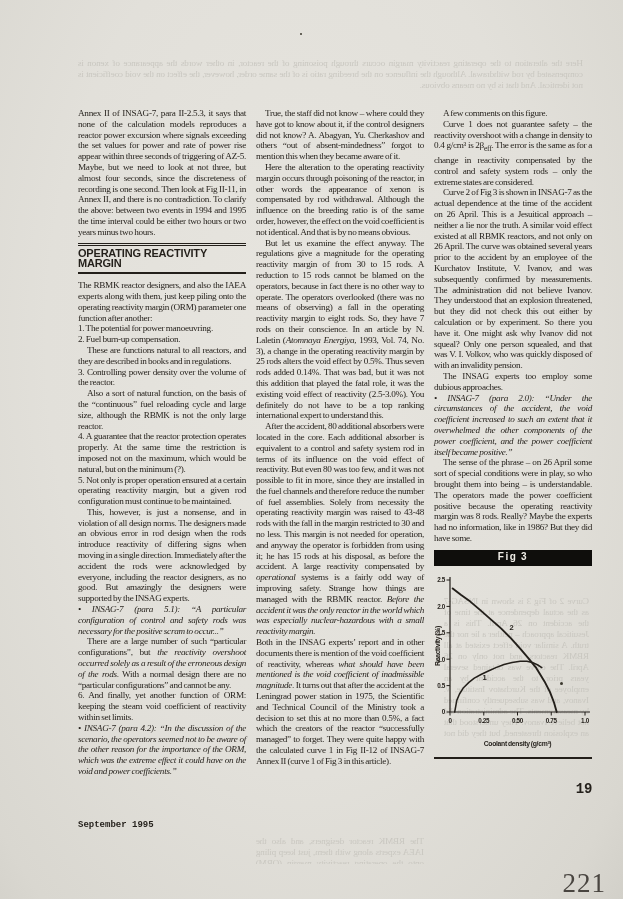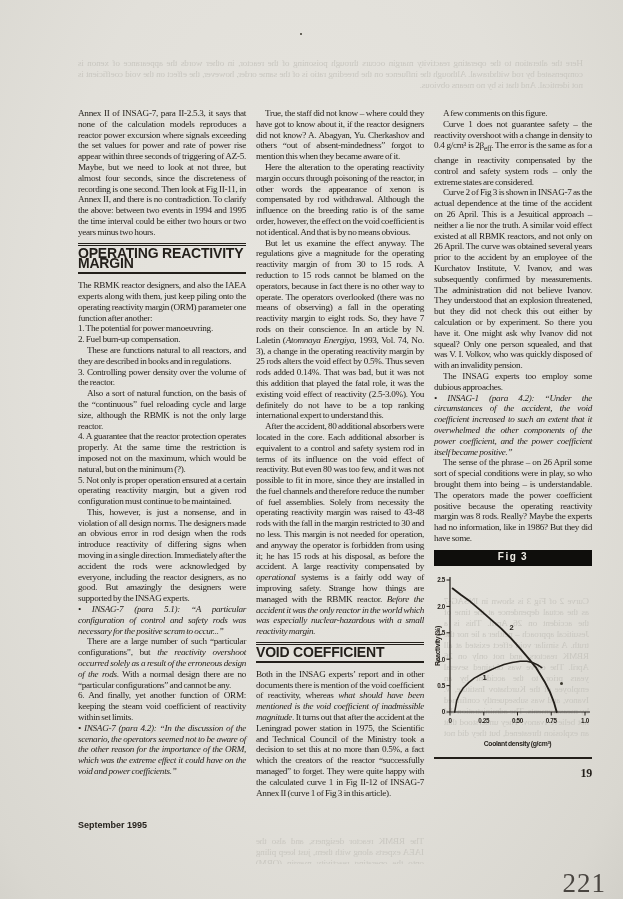--- a/index.html
+++ b/index.html
@@ -10,38 +10,38 @@
   }
   .col{position:absolute;top:108px;text-align:justify;font-size:9.2px;line-height:10.8px;
        letter-spacing:-0.3px;word-spacing:-0.5px;z-index:2;}
   #col-left{left:78px;width:168px;}
   #col-mid{left:256px;width:168px;}
   #col-right{left:434px;width:158px;}
   .col p{margin:0;}
   .col p.indent{text-indent:9px;}
   .col p.quote{font-style:italic;}
   .heading{
-    font-family:"Liberation Sans", sans-serif;font-weight:bold;font-size:14px;
+    font-family:"Liberation Sans", sans-serif;font-weight:bold;font-size:11px;
     letter-spacing:-0.2px;word-spacing:0;
     border-top:3px double #231f1a;border-bottom:2px solid #231f1a;
     padding:2px 0 3px 0;margin:5px 0 6px 0;text-align:left;
   }
   .figure{margin-top:6px;}
   .fig-bar{background:#0f0e0c;color:#f0ede7;font-family:"Liberation Sans",sans-serif;
     font-weight:bold;font-size:10px;letter-spacing:1.5px;text-align:center;padding:2px 0 3px 0;}
   .fig-chart{margin-top:8px;}
   .fig-chart svg{display:block;}
   .tick{font-family:"Liberation Sans",sans-serif;font-weight:bold;font-size:6.3px;fill:#231f1a;}
   .axlabel{font-family:"Liberation Sans",sans-serif;font-weight:bold;font-size:6.8px;fill:#231f1a;}
   .serieslabel{font-family:"Liberation Sans",sans-serif;font-weight:bold;font-size:7.5px;fill:#231f1a;}
   .fig-caption{margin-top:9px;font-weight:bold;font-style:italic;font-size:9.4px;line-height:11.6px;text-align:justify;}
   .cap-marker{font-style:normal;font-size:8px;letter-spacing:0;}
   .end-rule{border-top:2px solid #231f1a;margin-top:7px;}
-  .page-num-right{text-align:right;font-family:Liberation Serif, serif;font-weight:bold;font-size:12px;margin-top:9px;}
-  .footer-left{position:absolute;left:78px;top:820px;font-family:Liberation Sans, sans-serif;
+  .page-num-right{text-align:right;font-family:Liberation Mono, monospace;font-weight:bold;font-size:14px;margin-top:25px;}
+  .footer-left{position:absolute;left:78px;top:820px;font-family:Liberation Mono, monospace;
     font-weight:bold;font-size:9px;letter-spacing:0;z-index:2;}
   .book-page{position:absolute;right:17px;top:868px;font-family:"Liberation Serif",serif;
     font-size:27px;color:#494540;letter-spacing:1px;z-index:2;}
   .bleed{position:absolute;z-index:1;color:#c9c7c0;transform:scaleX(-1);filter:blur(0.5px);
     font-size:9.2px;line-height:11px;text-align:justify;overflow:hidden;pointer-events:none;
     letter-spacing:-0.2px;}
   .speck{position:absolute;width:3px;height:3px;background:#3c392f;border-radius:50%;z-index:3;}
 </style>
 </head>
 <body>
@@ -63,35 +63,34 @@
       <p class="indent">Also a sort of natural function, on the basis of the “continuous” fuel reloading cycle and large size, although the RBMK is not the only large reactor.</p>
       <p>4. A guarantee that the reactor protection operates properly. At the same time the restriction is imposed not on the maximum, which would be natural, but on the minimum (?).</p>
       <p>5. Not only is proper operation ensured at a certain operating reactivity margin, but a given rod configuration must continue to be maintained.</p>
       <p class="indent">This, however, is just a nonsense, and in violation of all design norms. The designers made an obvious error in rod design when the rods introduce reactivity of differing signs when moving in a single direction. Immediately after the accident the rods were acknowledged by everyone, including the reactor designers, as no good. But amazingly the designers were supported by the INSAG experts.</p>
       <p class="quote">• INSAG-7 (para 5.1): “A particular configuration of control and safety rods was necessary for the positive scram to occur...”</p>
       <p class="indent">There are a large number of such “particular configurations”, but <i>the reactivity overshoot occurred solely as a result of the erroneous design of the rods</i>. With a normal design there are no “particular configurations” and cannot be any.</p>
       <p>6. And finally, yet another function of ORM: keeping the steam void coefficient of reactivity within set limits.</p>
       <p class="quote">• INSAG-7 (para 4.2): “In the discussion of the scenario, the operators seemed not to be aware of the other reason for the importance of the ORM, which was the extreme effect it could have on the void and power coefficients.”</p>
     </div>
   <div class="col" id="col-mid">
-      <p class="indent">True, the staff did not know – where could they have got to know about it, if the reactor designers did not know? A. Abagyan, Yu. Cherkashov and others “out of absent-mindedness” forgot to mention this when they became aware of it.</p>
+      <p class="indent">True, the staff did not know – where could they have got to know about it, if the control designers did not know? A. Abagyan, Yu. Cherkashov and others “out of absent-mindedness” forgot to mention this when they became aware of it.</p>
       <p class="indent">Here the alteration to the operating reactivity margin occurs through poisoning of the reactor, in other words the appearance of xenon is compensated by rod withdrawal. Although the influence on the breeding ratio is of the same order, however, the effect on the void coefficient is not identical. And that is by no means obvious.</p>
       <p class="indent">But let us examine the effect anyway. The regulations give a magnitude for the operating reactivity margin of from 30 to 15 rods. A reduction to 15 rods cannot be blamed on the operators, because in fact there is no other way to operate. The operators overlooked (there was no means of observing) a fall in the operating reactivity margin to eight rods. So, they have 7 rods on their conscience. In an article by N. Laletin (<i>Atomnaya Energiya</i>, 1993, Vol. 74, No. 3), a change in the operating reactivity margin by 25 rods alters the void effect by 0.5%. Thus seven rods added 0.14%. That was bad, but it was not this addition that played the fatal role, it was the existing void effect of reactivity (2.5-3.0%). You definitely do not have to be a top ranking international expert to understand this.</p>
       <p class="indent">After the accident, 80 additional absorbers were located in the core. Each additional absorber is equivalent to a control and safety system rod in terms of its influence on the void effect of reactivity. But even 80 was too few, and it was not possible to fit in more, since they are installed in the fuel channels and therefore reduce the number of fuel assemblies. Solely from necessity the operating reactivity margin was raised to 43-48 rods with the fall in the margin restricted to 30 and no less. This margin is not needed for operation, and anyway the operator is forbidden from using it; he has 15 rods at his disposal, as before the accident. A large reactivity compensated by <i>operational</i> systems is a fairly odd way of improving safety. Strange how things are managed with the RBMK reactor. <i>Before the accident it was the only reactor in the world which was especially nuclear-hazardous with a small reactivity margin.</i></p>
-      <div class="heading">VOID COEFFICIENT</div>
       <p>Both in the INSAG experts’ report and in other documents there is mention of the void coefficient of reactivity, whereas <i>what should have been mentioned is the void coefficient of inadmissible magnitude</i>. It turns out that after the accident at the Leningrad power station in 1975, the Scientific and Technical Council of the Ministry took a decision to set this at no more than 0.5%, a fact which the creators of the reactor “successfully managed” to forget. They were quite happy with the calculated curve 1 in Fig II-12 of INSAG-7 Annex II (curve 1 of Fig 3 in this article).</p>
     </div>
 
   <div class="col" id="col-right">
     <div id="col-right-text">
         <p class="indent">A few comments on this figure.</p>
         <p class="indent">Curve 1 does not guarantee safety – the reactivity overshoot with a change in density to 0.4 g/cm³ is 2β<sub>eff</sub>. The error is the same as for a change in reactivity compensated by the control and safety system rods – only the extreme states are considered.</p>
         <p class="indent">Curve 2 of Fig 3 is shown in INSAG-7 as the actual dependence at the time of the accident on 26 April. This is a Jesuitical approach – neither a lie nor the truth. A similar void effect existed at all RBMK reactors, and not only on 26 April. The curve was obtained several years prior to the accident by an employee of the Kurchatov Institute, V. Ivanov, and was subsequently confirmed by measurements. The administration did not believe Ivanov. They understood that an explosion threatened, but they did not check this out either by calculation or by experiment. So there you have it. One might ask why Ivanov did not squeal? Only one person squealed, and that was V. I. Volkov, who was quickly disposed of with an invalidity pension.</p>
         <p class="indent">The INSAG experts too employ some dubious approaches.</p>
-        <p class="quote">• INSAG-1 (para 4.2): “Under the circumstances of the accident, the void coefficient increased to such an extent that it overwhelmed the other components of the power coefficient, and the power coefficient itself became positive.”</p>
+        <p class="quote">• INSAG-7 (para 2.0): “Under the circumstances of the accident, the void coefficient increased to such an extent that it overwhelmed the other components of the power coefficient, and the power coefficient itself became positive.”</p>
         <p class="indent">The sense of the phrase – on 26 April some sort of special conditions were in play, so who brought them into being – is understandable. The operators made the power coefficient positive because the operating reactivity margin was 8 rods. Really? Maybe the experts had no information, like in 1986? But they did have some.</p>
       </div>
     <div class="figure">
       <div class="fig-bar">
         <span>Fig 3</span>
       </div>
       <div class="fig-chart" id="chart-holder">
           <svg width="158" height="176" viewBox="0 0 158 176">
             <path d="M 16 3 V 138 H 156" fill="none" stroke="#231f1a" stroke-width="1.2"></path>
             <line x1="12.5" y1="138" x2="16" y2="138" stroke="#231f1a" stroke-width="1"></line>

